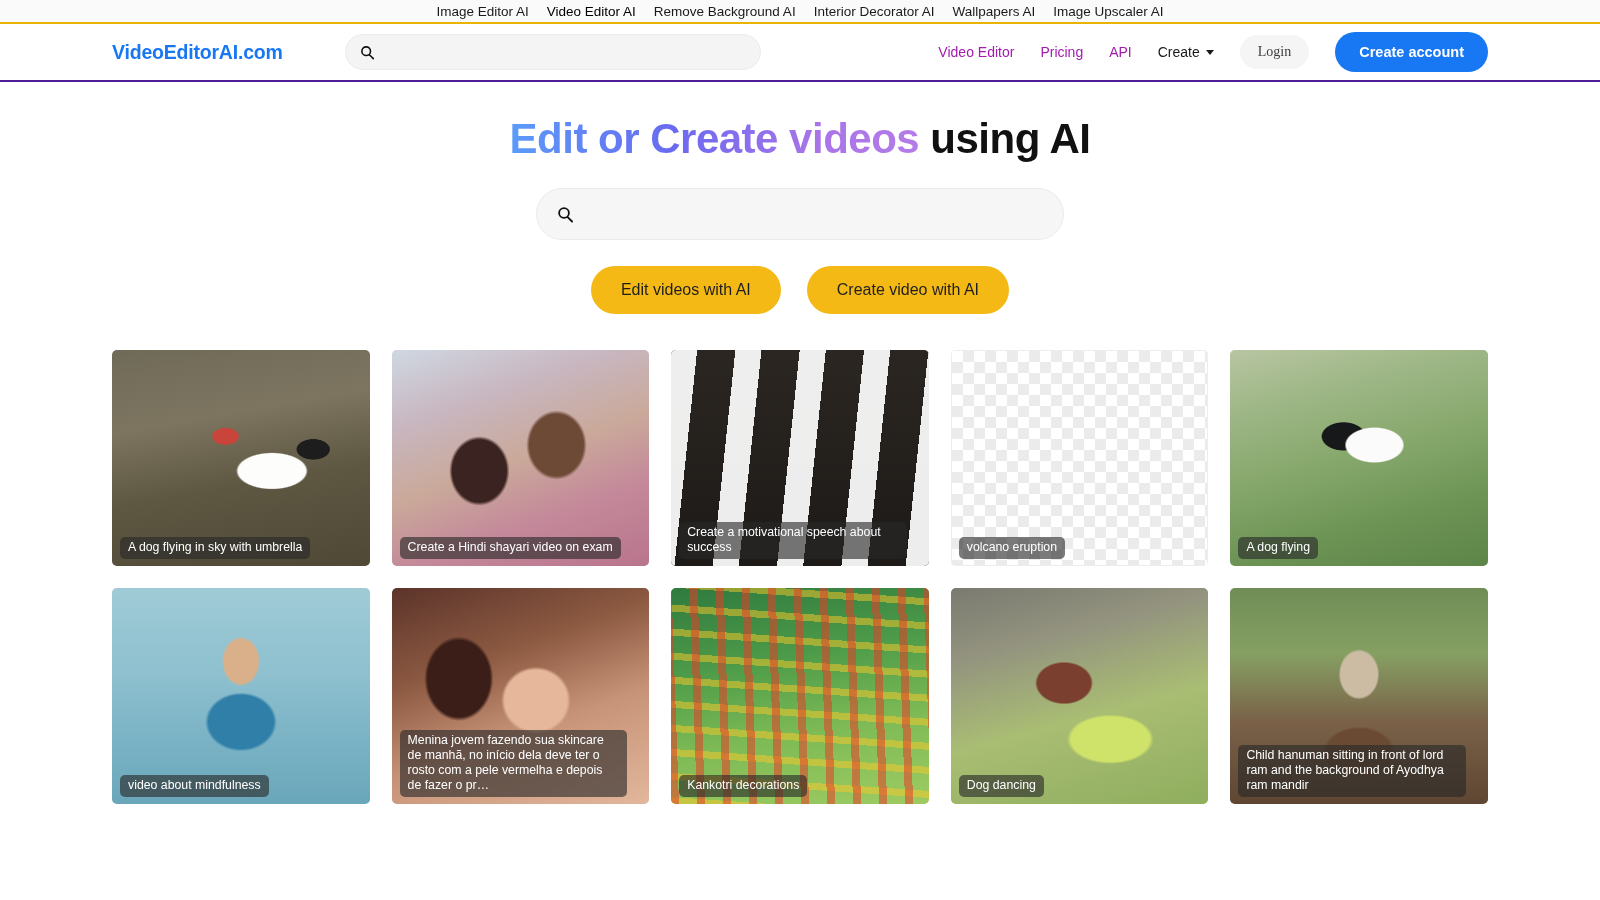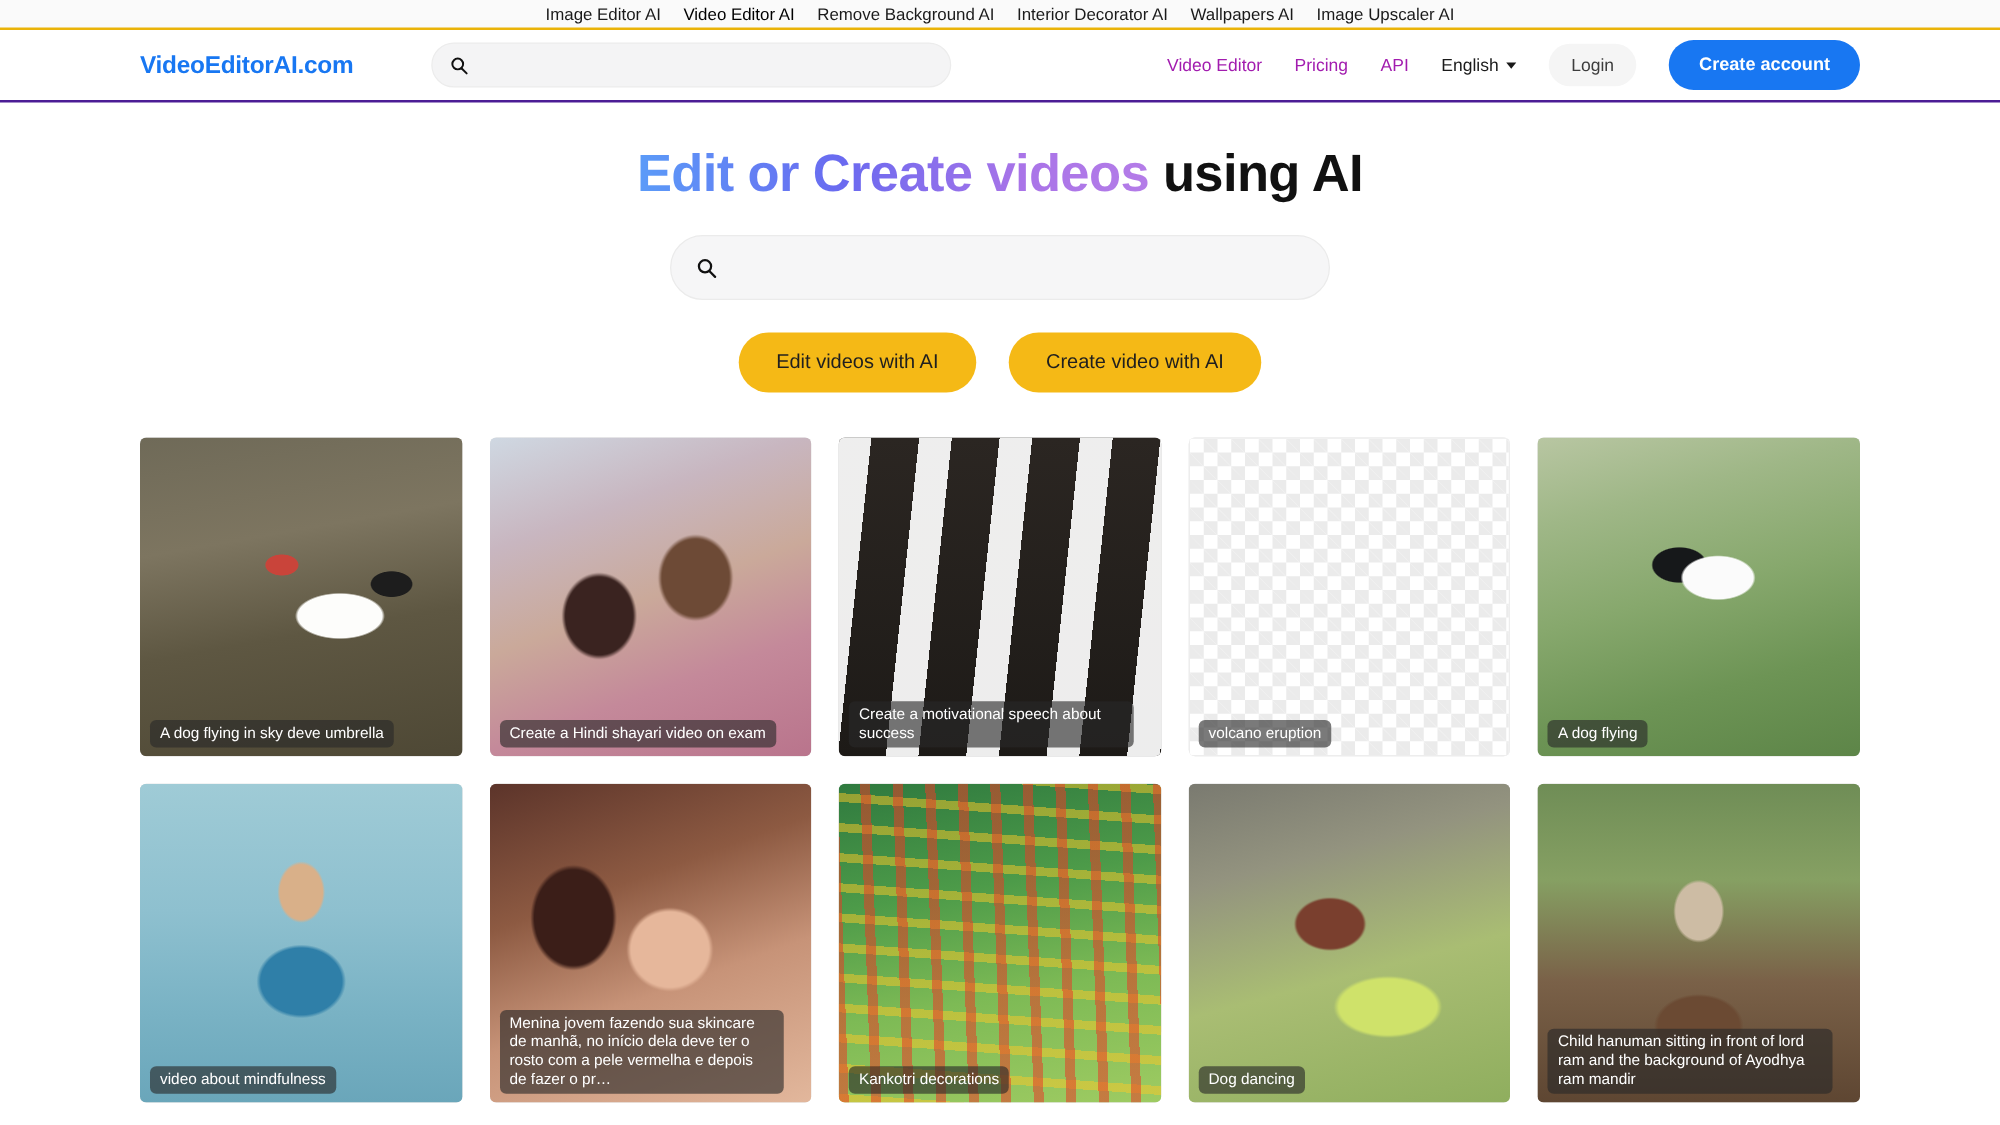--- a/index.html
+++ b/index.html
@@ -96,21 +96,21 @@
     border-right: 4.5px solid transparent;
     border-top: 5.5px solid #1a1a1a;
   }
   .login-btn {
     font-size: 14px;
     color: #3d3d3d;
     background: #f5f5f5;
     border: none;
     border-radius: 999px;
     padding: 9px 18px;
-    font-family: Liberation Sans, sans-serif;
+    font-family: Liberation Serif, serif;
     cursor: pointer;
     white-space: nowrap;
   }
   .create-account-btn {
     font-size: 14.5px;
     font-weight: bold;
     color: #ffffff;
     background: #1877f2;
     border: none;
     border-radius: 999px;
@@ -180,21 +180,21 @@
   
   .gallery {
     margin-top: 36px;
     padding: 0 112px;
     display: grid;
     grid-template-columns: repeat(5, 1fr);
     gap: 22px 22px;
   }
   .card {
     position: relative;
-    height: 255px;
+    height: 216px;
     border-radius: 5px;
     overflow: hidden;
     cursor: pointer;
     background: #dcdcdc;
   }
   .card-media { position: absolute; inset: 0; }
   .caption {
     position: absolute;
     left: 8px;
     bottom: 7px;
@@ -297,21 +297,21 @@
     </svg>
     <input type="text" value="" placeholder="" style="">
   </div>
 
   <div class="header-nav" id="header-nav-links">
 
     <a class="nav-link">Video Editor</a>
       <a class="nav-link">Pricing</a>
       <a class="nav-link">API</a>
       <div class="lang-select">
-      <span>English</span>
+      <span>Create</span>
       <span class="caret"></span>
     </div>
     <button class="login-btn">Login</button>
     <button class="create-account-btn">Create account</button>
   </div>
 </div>
 
 <div class="hero">
   <h1 class="hero-title">
     <span class="grad">Edit or Create videos</span><span class="plain"> using AI</span>
@@ -327,21 +327,21 @@
 
   <div class="cta-row">
     <button class="cta-btn">Edit videos with AI</button>
     <button class="cta-btn">Create video with AI</button>
   </div>
 </div>
 
 <div class="gallery" id="gallery-grid">
     <div class="card">
       <div class="card-media m-dog-umbrella"></div>
-      <div class="caption">A dog flying in sky deve umbrella</div>
+      <div class="caption">A dog flying in sky with umbrella</div>
     </div>
     <div class="card">
       <div class="card-media m-couple"></div>
       <div class="caption">Create a Hindi shayari video on exam</div>
     </div>
     <div class="card">
       <div class="card-media m-success"></div>
       <div class="caption">Create a motivational speech about success</div>
     </div>
     <div class="card">

